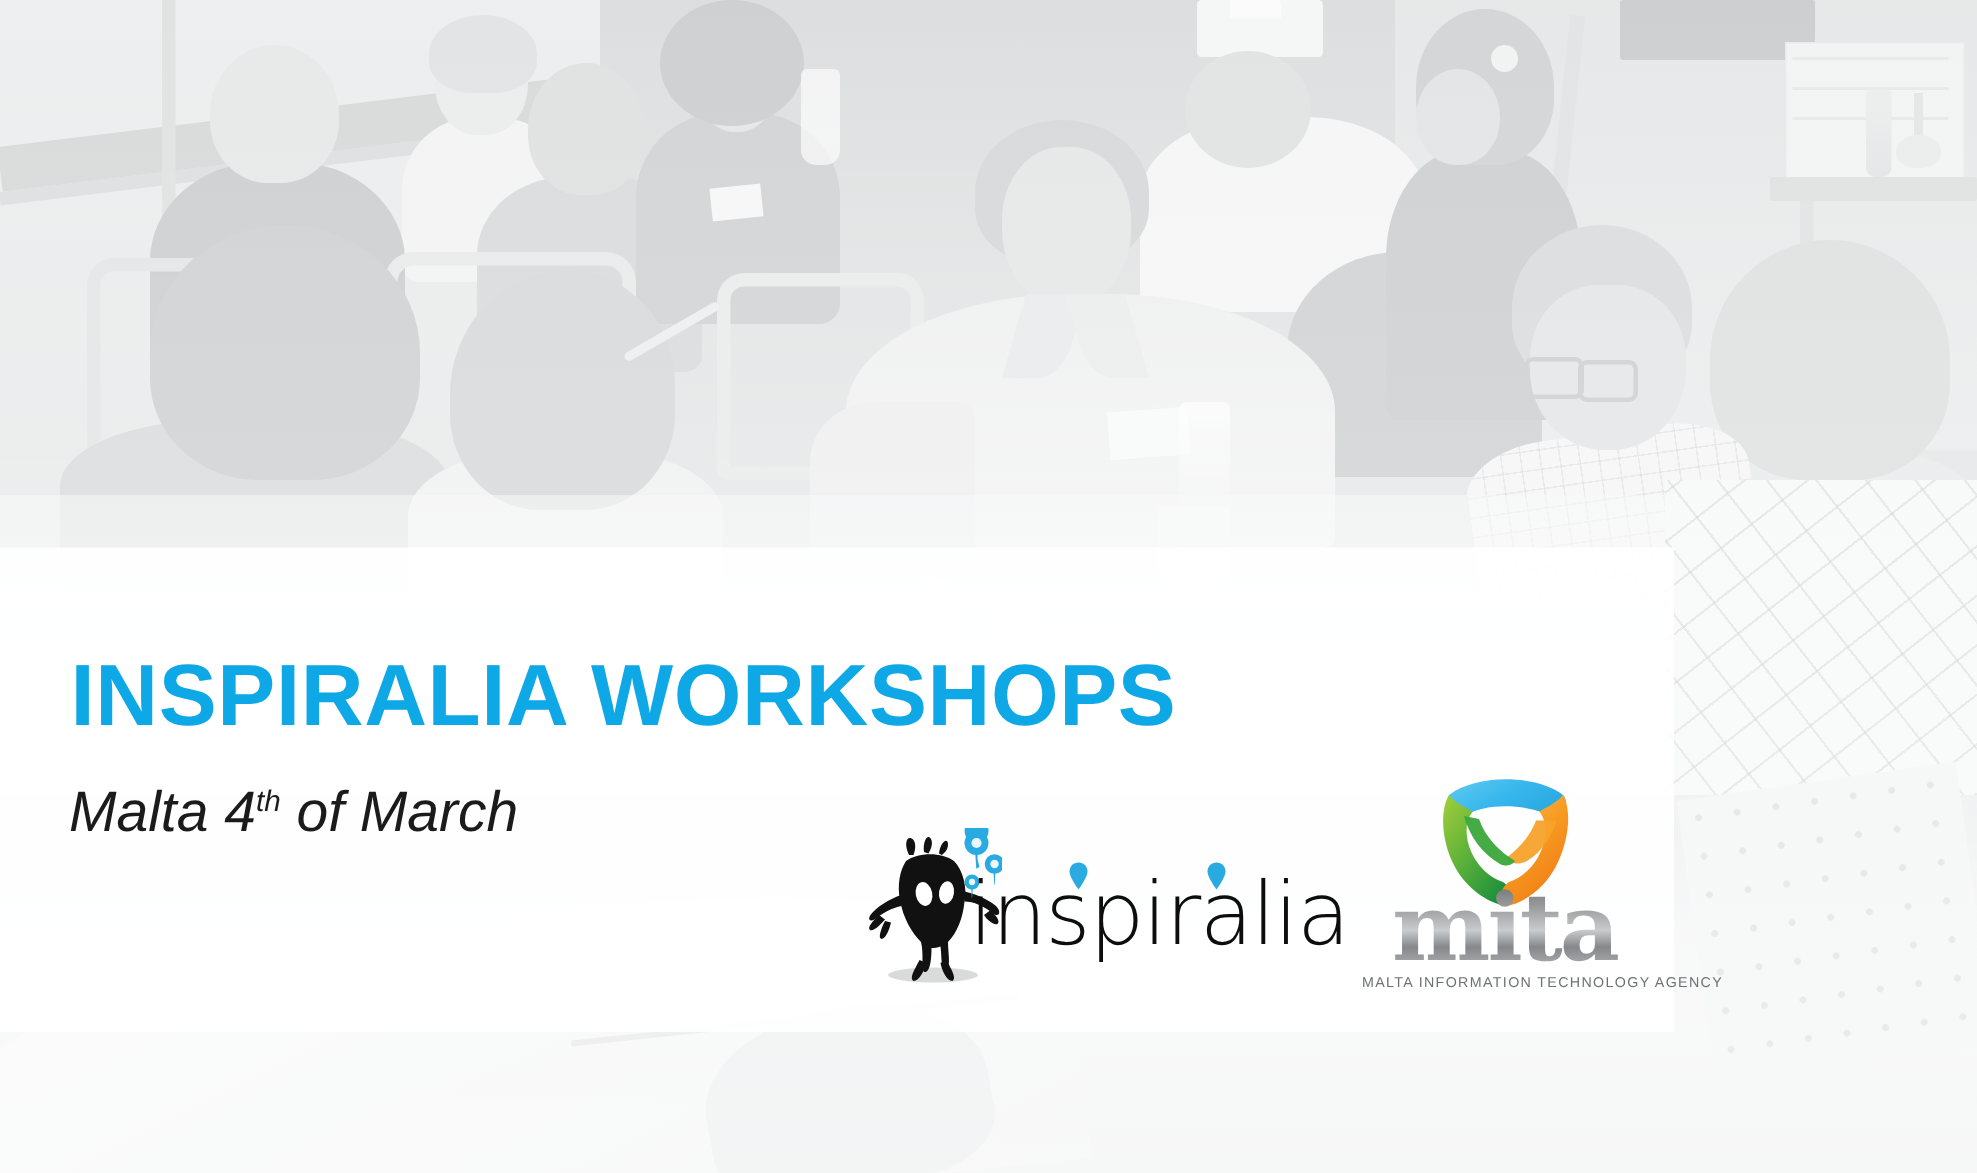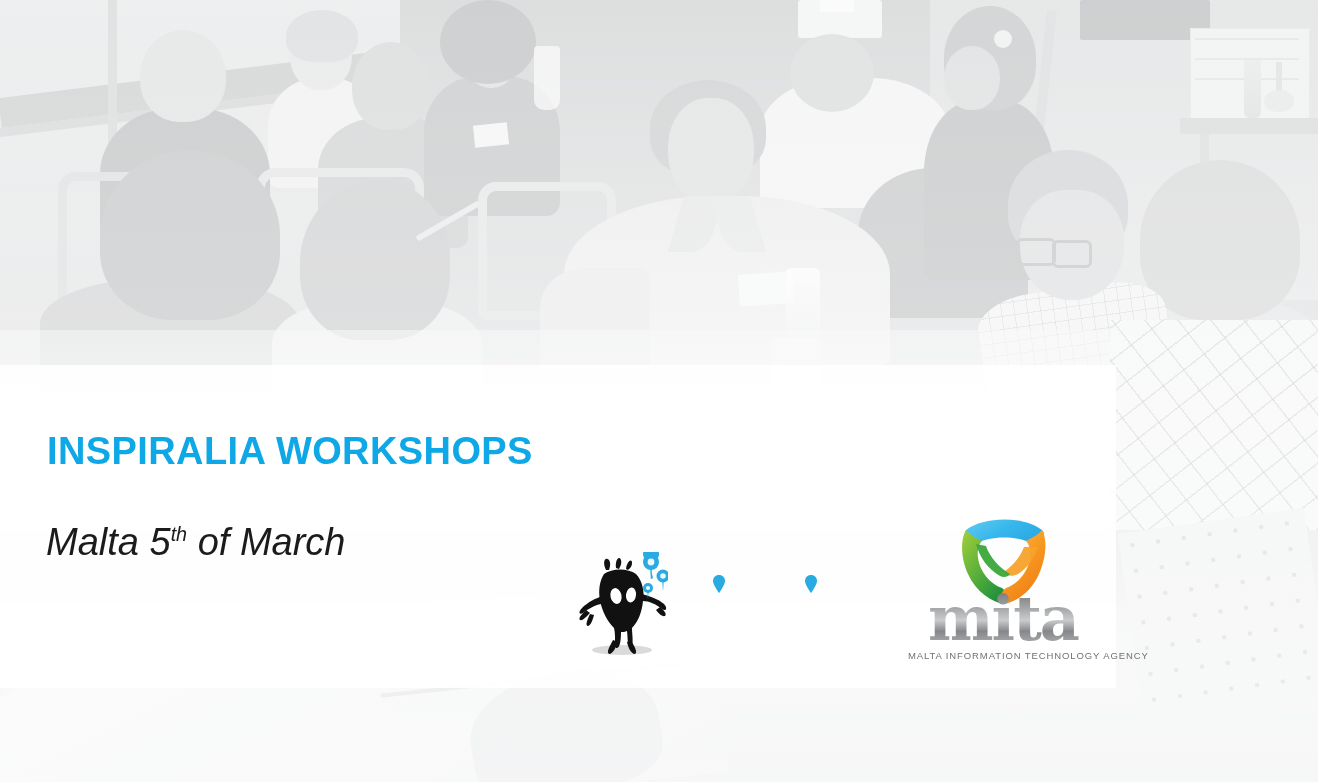--- a/index.html
+++ b/index.html
@@ -290,21 +290,21 @@
     width: 1116px;
     height: 323px;
     background: rgba(255,255,255,0.90);
   }
 
   
   .slide-title {
     position: absolute;
     left: 47px;
     top: 430px;
-    font-size: 38px;
+    font-size: 58px;
     font-weight: bold;
     letter-spacing: 0.4px;
     color: #0FA8E6;
     white-space: nowrap;
   }
   .slide-subtitle {
     position: absolute;
     left: 46px;
     top: 521px;
     font-size: 38px;
@@ -473,21 +473,21 @@
     <div class="fg-hands"></div>
 
     <div class="photo-wash"></div>
     <div class="photo-wash2"></div>
   </div>
 
   <div class="overlay-panel"></div>
 
   <div class="slide-title">INSPIRALIA WORKSHOPS</div>
 
-  <div class="slide-subtitle"><span>Malta 5</span><sup>th</sup><span> of March</span></div>
+  <div class="slide-subtitle"><span>Malta 4</span><sup>th</sup><span> of March</span></div>
 
   <div class="inspiralia-logo">
     <svg class="mascot" width="92" height="104" viewBox="0 0 92 104">
 
       <ellipse cx="46" cy="98" rx="30" ry="5" fill="#b9bbbc" opacity=".55"></ellipse>
 
       <g fill="#111111">
         <path d="M30 18 C26 10 29 4 33 8 C35 11 34 15 33 18 Z"></path>
         <path d="M40 16 C39 8 43 3 45 8 C46 12 44 15 43 17 Z"></path>
         <path d="M50 17 C51 9 56 6 56 11 C56 15 53 17 52 18 Z"></path>
@@ -520,20 +520,21 @@
         <path d="M74.2 17 l1.6 0 l-.6 10 l-.4 0 z"></path>
         <circle cx="87" cy="24" r="6.5"></circle>
         <circle cx="87" cy="24" r="2.8" fill="#eaf7fd"></circle>
         <path d="M86.4 30 l1.2 0 l-.5 8 l-.3 0 z"></path>
         <circle cx="72" cy="36" r="5"></circle>
         <circle cx="72" cy="36" r="2.1" fill="#eaf7fd"></circle>
         <path d="M71.5 40.5 l1 0 l-.4 6 l-.3 0 z"></path>
       </g>
     </svg>
 
+    <div class="wordmark">inspiralia</div>
 
     <svg class="ins-dot" style="left:136px; top:22px;" width="14" height="20" viewBox="0 0 14 20">
       <path d="M7 1 C10.5 1 13 3.6 13 7 C13 11 7 19 7 19 C7 19 1 11 1 7 C1 3.6 3.5 1 7 1 Z" fill="#29ABE2"></path>
     </svg>
     <svg class="ins-dot" style="left:228px; top:22px;" width="14" height="20" viewBox="0 0 14 20">
       <path d="M7 1 C10.5 1 13 3.6 13 7 C13 11 7 19 7 19 C7 19 1 11 1 7 C1 3.6 3.5 1 7 1 Z" fill="#29ABE2"></path>
     </svg>
   </div>
 
   <div class="mita-logo">

